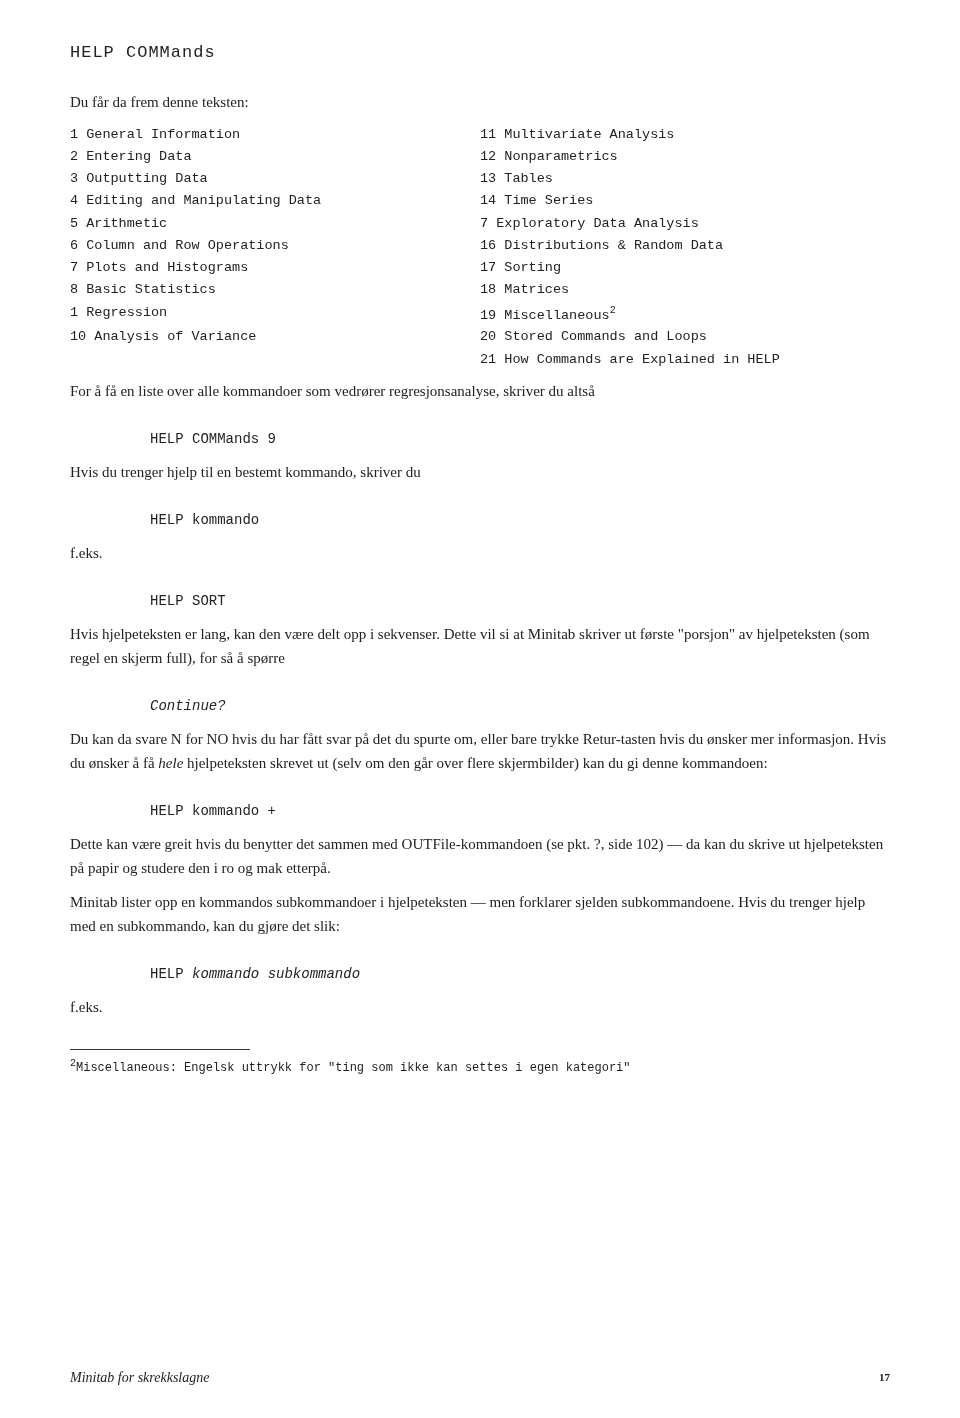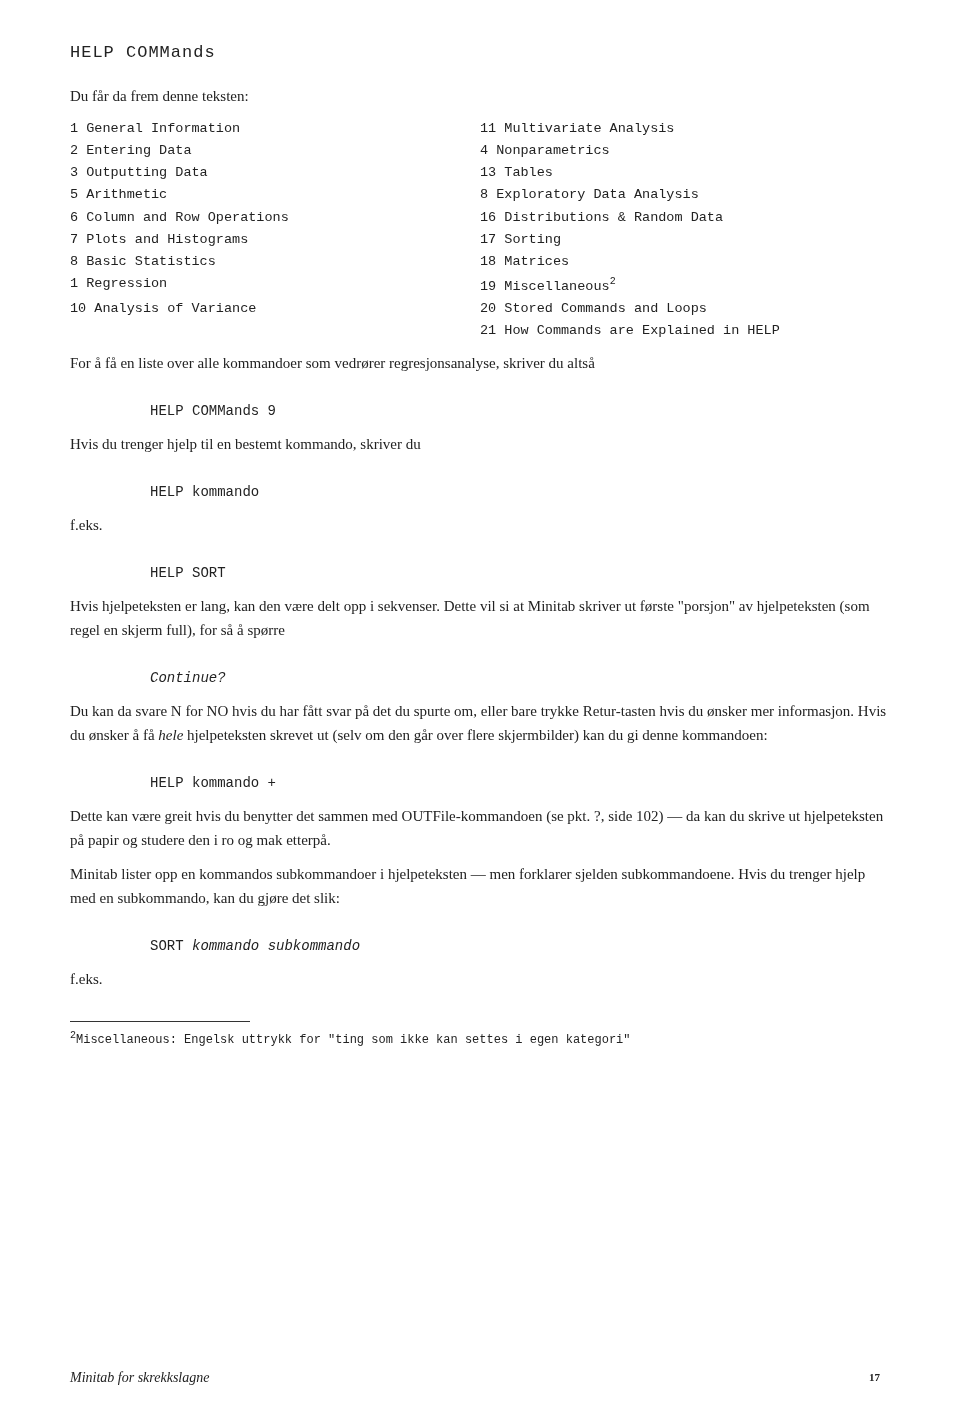--- a/index.html
+++ b/index.html
@@ -10,21 +10,21 @@
       font-size: 15px;
       line-height: 1.5;
       width: 960px;
       min-height: 1418px;
       position: relative;
       padding: 40px 70px 80px 70px;
     }
     .page-header {
       display: flex;
       justify-content: flex-start;
-      margin-bottom: 18px;
+      margin-bottom: 24px;
     }
     .header-title {
       font-family: 'Courier New', Courier, monospace;
       font-size: 17px;
       font-weight: normal;
       letter-spacing: 1px;
     }
     .toc-table {
       width: 100%;
       border-collapse: collapse;
@@ -59,21 +59,21 @@
       margin: 30px 0 6px 0;
     }
     .footnote-text {
       font-size: 12px;
       font-family: Liberation Mono, monospace;
     }
     .page-footer {
       position: absolute;
       bottom: 30px;
       left: 70px;
-      right: 80px;
+      right: 70px;
       display: flex;
       justify-content: space-between;
       align-items: center;
     }
     .footer-left {
       font-style: italic;
       font-size: 14px;
       color: #222;
     }
     .footer-right {
@@ -96,29 +96,33 @@
 <p class="body-text">Du får da frem denne teksten:</p>
 
 <table class="toc-table">
   <tbody id="toc-body">
   <tr>
         <td>1  General Information</td>
         <td>11  Multivariate Analysis</td>
       </tr>
       <tr>
         <td>2  Entering Data</td>
-        <td>4  Nonparametrics</td>
+        <td>12  Nonparametrics</td>
       </tr>
       <tr>
         <td>3  Outputting Data</td>
         <td>13  Tables</td>
       </tr>
       <tr>
+        <td>4  Editing and Manipulating Data</td>
+        <td>14  Time Series</td>
+      </tr>
+      <tr>
         <td>5  Arithmetic</td>
-        <td>8  Exploratory Data Analysis</td>
+        <td>7  Exploratory Data Analysis</td>
       </tr>
       <tr>
         <td>6  Column and Row Operations</td>
         <td>16  Distributions &amp; Random Data</td>
       </tr>
       <tr>
         <td>7  Plots and Histograms</td>
         <td>17  Sorting</td>
       </tr>
       <tr>
@@ -157,21 +161,21 @@
   <span class="italic">hele</span>
   <span>hjelpeteksten skrevet ut (selv om den går over flere skjermbilder) kan du gi denne kommandoen:</span>
 </p>
 <div class="code-block">HELP kommando +</div>
 
 <p class="body-text">Dette kan være greit hvis du benytter det sammen med OUTFile-kommandoen (se pkt. ?, side 102) — da kan du skrive ut hjelpeteksten på papir og studere den i ro og mak etterpå.</p>
 
 <p class="body-text">Minitab lister opp en kommandos subkommandoer i hjelpeteksten — men forklarer sjelden subkommandoene.  Hvis du trenger hjelp med en subkommando, kan du gjøre det slik:</p>
 
 <div class="code-block">
-  <span>SORT</span>
+  <span>HELP</span>
   <span class="italic">kommando subkommando</span>
 </div>
 
 <p class="body-text">f.eks.</p>
 
 <hr class="footnote-divider">
 <p class="footnote-text">
   <sup>2</sup><span>Miscellaneous: Engelsk uttrykk for "ting som ikke kan settes i egen kategori"</span>
 </p>
 

